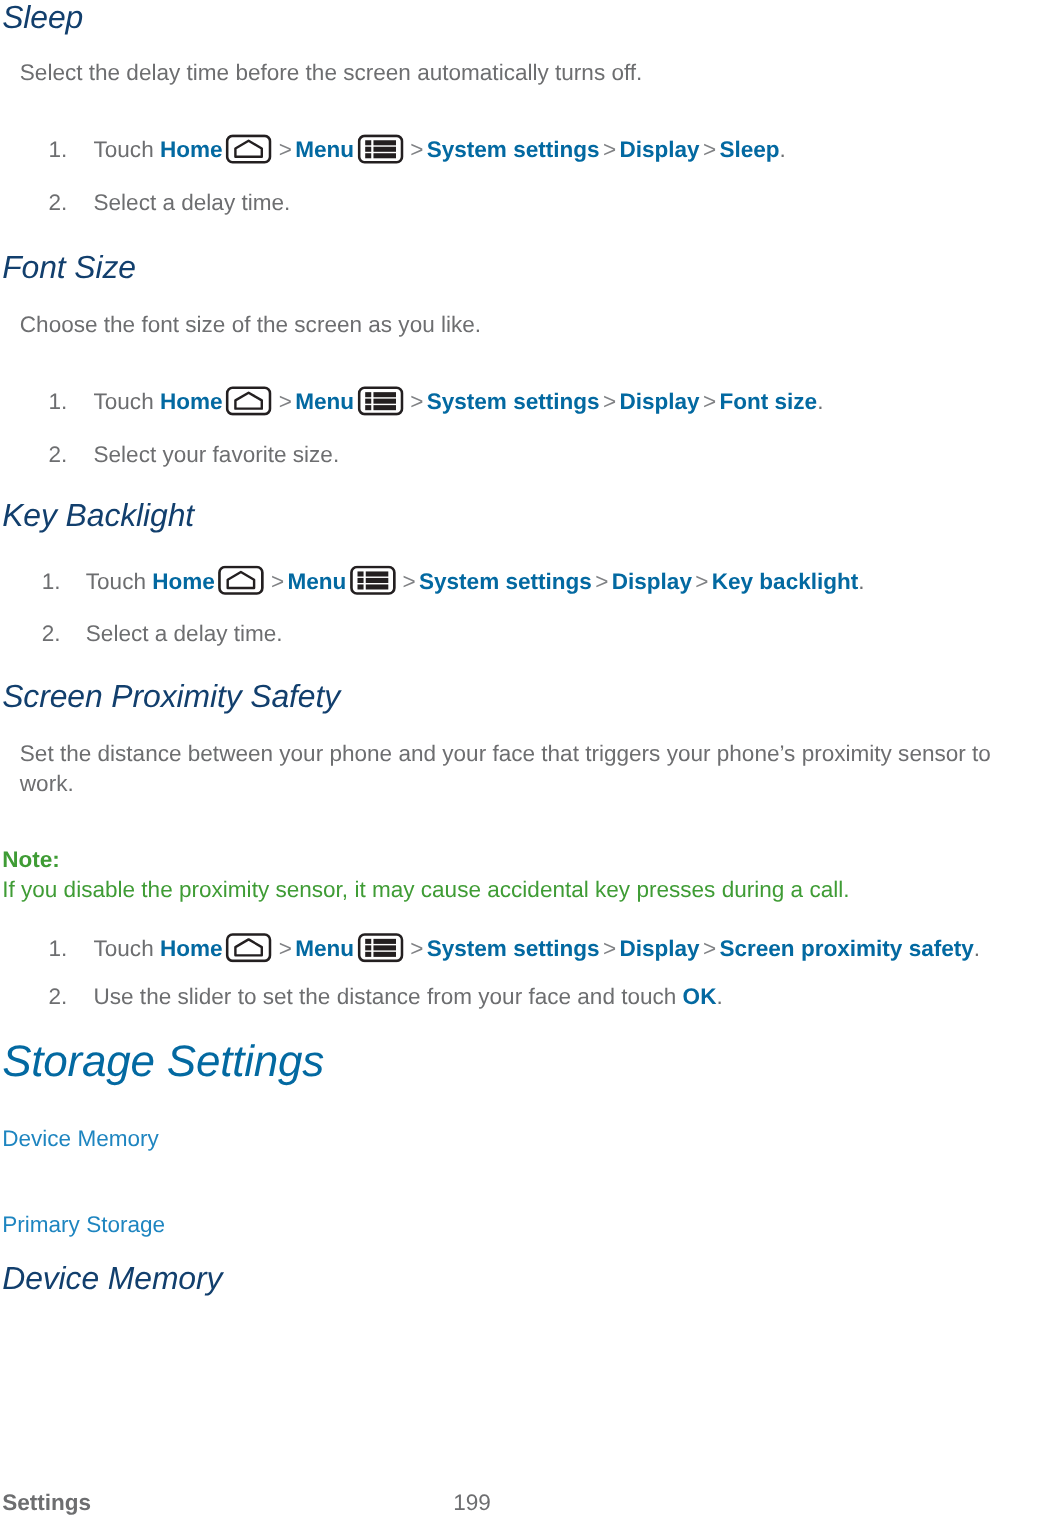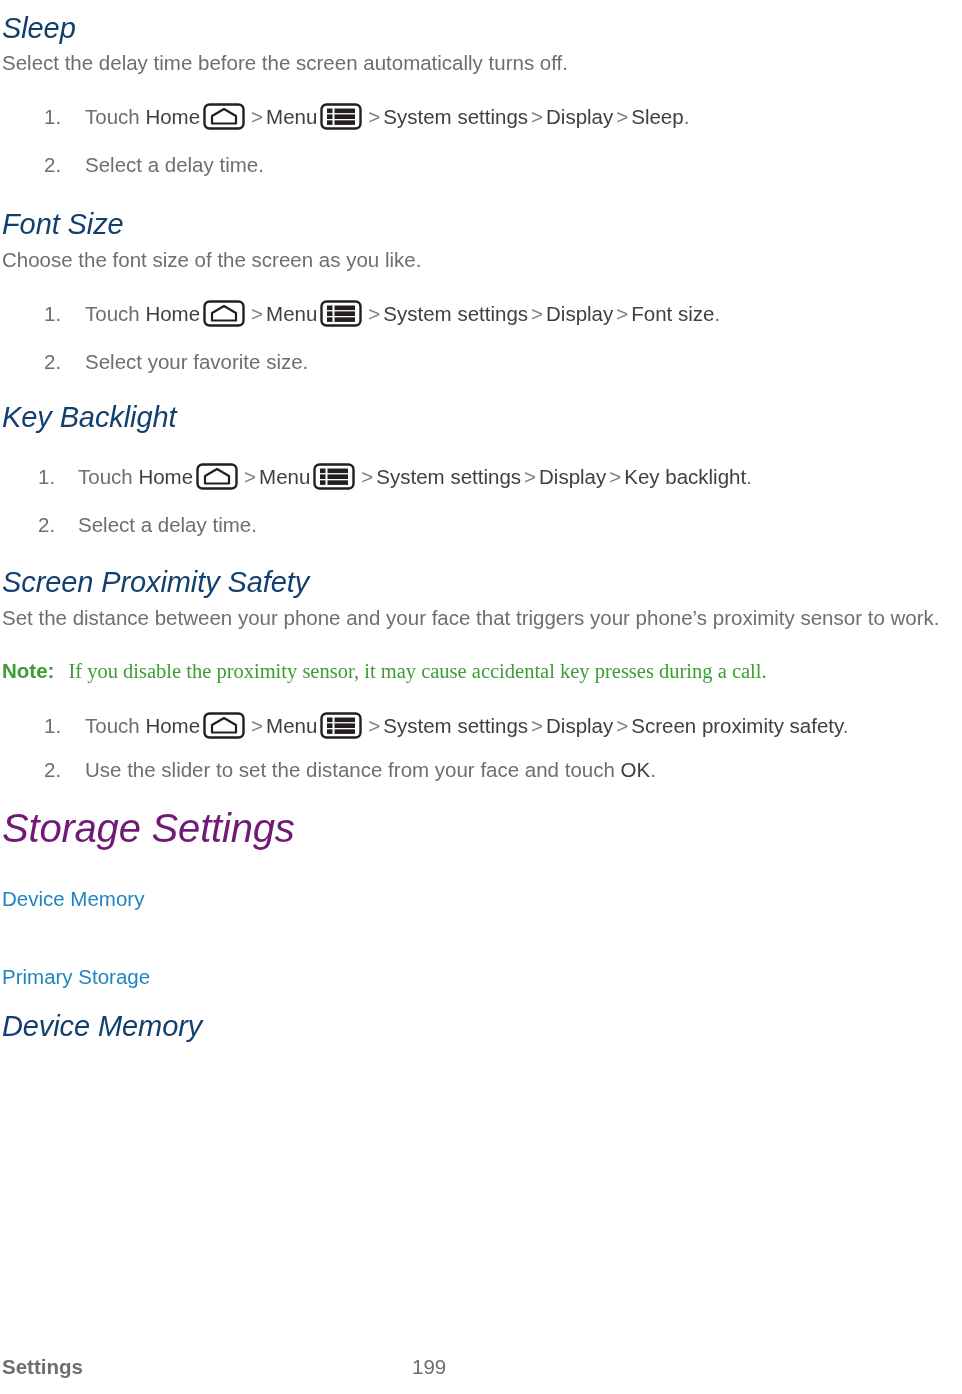--- a/index.html
+++ b/index.html
@@ -14,29 +14,29 @@
     position: relative;
     font-family: "Liberation Sans", sans-serif;
     color: #6d6e70;
     -webkit-font-smoothing: antialiased;
   }
 
   .page {
     position: relative;
     width: 962px;
     height: 1394px;
-    padding: 12px 8px 0 2px;
+    padding: 0 8px 0 2px;
   }
 
   
   .h1 {
     font-size: 40px;
     font-style: italic;
     font-weight: normal;
-    color: #701a75;
+    color: #0369a1;
     letter-spacing: -0.2px;
     margin: 0;
     padding: 0;
     line-height: 1.08;
   }
   .h2 {
     font-size: 29px;
     font-style: italic;
     font-weight: normal;
     color: #123f6d;
@@ -44,21 +44,21 @@
     margin: 0;
     padding: 0;
     line-height: 1.12;
   }
 
   
   .body {
     font-size: 20.5px;
     line-height: 27px;
     color: #6d6e70;
-    margin: 0;
+    margin: 16px;
     padding: 0;
   }
 
   .spacer-after-h2 { height: 5px; }
 
   
   ol.steps {
     list-style: none;
     margin: 0;
     padding: 0;
@@ -76,22 +76,22 @@
     top: 0;
     width: 32px;
     text-align: left;
     color: #6d6e70;
     font-size: 20.5px;
   }
   ol.steps.tight > li { padding-left: 76px; }
   ol.steps.tight > li .num { left: 36px; }
 
   b, .b {
-    font-weight: normal;
-    color: #404040;
+    font-weight: bold;
+    color: #0369a1;
     text-align: right;
   }
   .gt {
     color: #808285;
     font-weight: normal;
     padding: 0 3px;
   }
 
   
   .icon {
@@ -102,28 +102,29 @@
   .icon svg { display: block; }
 
   
   .note {
     font-size: 20.5px;
     line-height: 27px;
     color: #3f9c35;
     margin: 0;
     display: flex;
     align-items: baseline;
+    flex-direction: column;
   }
   .note .note-label {
     font-weight: bold;
     color: #3f9c35;
     flex: 0 0 auto;
     margin-right: 14px;
   }
-  .note .note-text { flex: 1 1 auto; font-family: Liberation Serif, serif; }
+  .note .note-text { flex: 1 1 auto; }
 
   
   .link {
     display: block;
     font-size: 20.5px;
     line-height: 26px;
     color: #1e85c0;
     text-decoration: none;
     margin: 0;
   }

